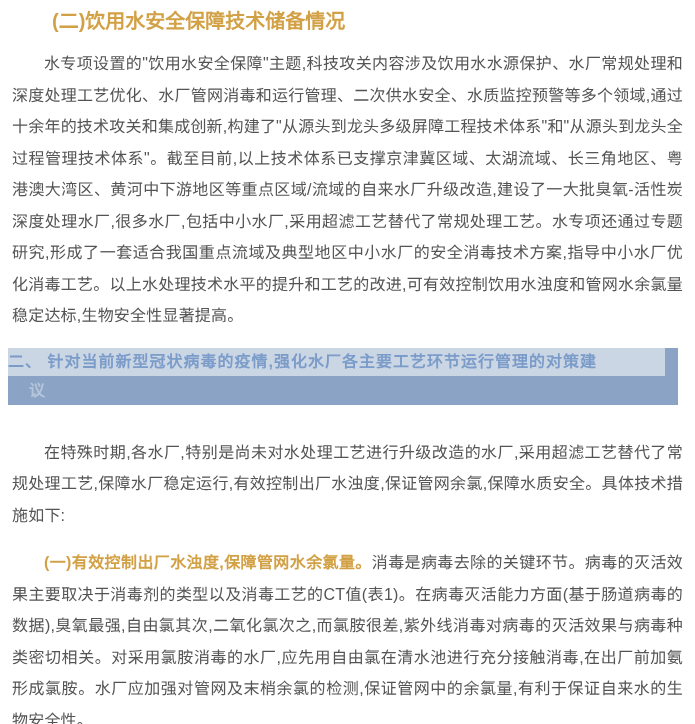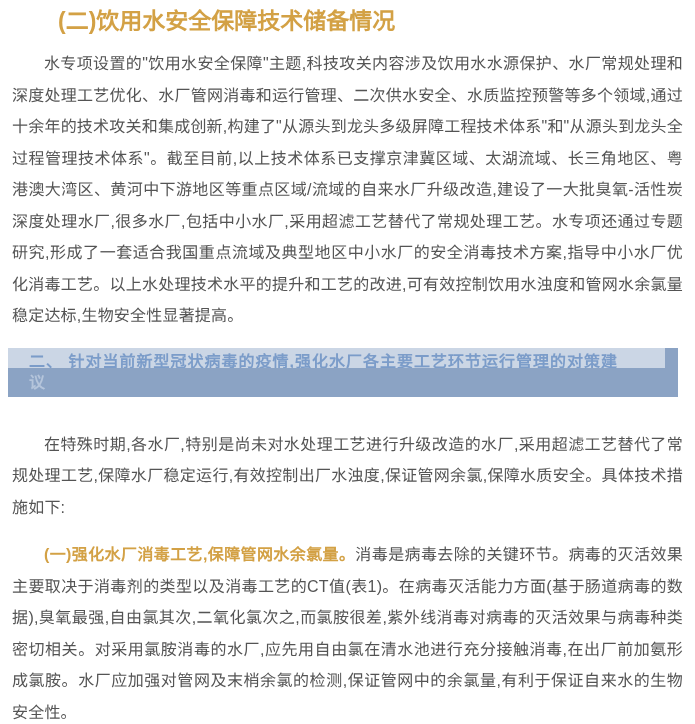--- a/index.html
+++ b/index.html
@@ -16,21 +16,21 @@
     width:695px;
     min-height:724px;
     box-sizing:border-box;
     padding-top:6px;
     background:var(--page-bg);
     font-family:"Liberation Sans","DejaVu Sans",sans-serif;
     overflow:hidden;
   }
   .gold-heading{
     margin:2px 12px 14px;
-    font-size:23px;
+    font-size:20px;
     line-height:26px;
     font-weight:700;
     color:var(--gold);
     text-indent:2em;
   }
   .para{
     margin:0 12px 16px;
     font-size:16px;
     line-height:31.5px;
     color:var(--body-text);
@@ -42,22 +42,21 @@
     margin:0 17px 32px 8px;
     background:var(--banner-dark);
     font-weight:700;
     font-size:16px;
     letter-spacing:1px;
   }
   .banner-line1{
     background:var(--banner-light);
     color:var(--banner-text-blue);
     line-height:28px;
-    height:20px;
-    padding-left:21px;
+    height:28px;
     margin-right:13px;
     white-space:nowrap;
     overflow:hidden;
   }
   .banner-line2{
     color:var(--banner-text-light);
     line-height:29px;
     height:29px;
     padding-left:21px;
   }
@@ -75,15 +74,15 @@
 
   <p class="para">水专项设置的"饮用水安全保障"主题,科技攻关内容涉及饮用水水源保护、水厂常规处理和深度处理工艺优化、水厂管网消毒和运行管理、二次供水安全、水质监控预警等多个领域,通过十余年的技术攻关和集成创新,构建了"从源头到龙头多级屏障工程技术体系"和"从源头到龙头全过程管理技术体系"。截至目前,以上技术体系已支撑京津冀区域、太湖流域、长三角地区、粤港澳大湾区、黄河中下游地区等重点区域/流域的自来水厂升级改造,建设了一大批臭氧-活性炭深度处理水厂,很多水厂,包括中小水厂,采用超滤工艺替代了常规处理工艺。水专项还通过专题研究,形成了一套适合我国重点流域及典型地区中小水厂的安全消毒技术方案,指导中小水厂优化消毒工艺。以上水处理技术水平的提升和工艺的改进,可有效控制饮用水浊度和管网水余氯量稳定达标,生物安全性显著提高。</p>
 
   <div class="banner">
     <div class="banner-line1">二、 针对当前新型冠状病毒的疫情,强化水厂各主要工艺环节运行管理的对策建</div>
     <div class="banner-line2">议</div>
   </div>
 
   <p class="para">在特殊时期,各水厂,特别是尚未对水处理工艺进行升级改造的水厂,采用超滤工艺替代了常规处理工艺,保障水厂稳定运行,有效控制出厂水浊度,保证管网余氯,保障水质安全。具体技术措施如下:</p>
 
-  <p class="para"><span class="gold-lead">(一)强化水厂消毒工艺,保障管网水余氯量。</span><span>消毒是病毒去除的关键环节。病毒的灭活效果主要取决于消毒剂的类型以及消毒工艺的CT值(表1)。在病毒灭活能力方面(基于肠道病毒的数据),臭氧最强,自由氯其次,二氧化氯次之,而氯胺很差,紫外线消毒对病毒的灭活效果与病毒种类密切相关。对采用氯胺消毒的水厂,应先用自由氯在清水池进行充分接触消毒,在出厂前加氨形成氯胺。水厂应加强对管网及末梢余氯的检测,保证管网中的余氯量,有利于保证自来水的生物安全性。</span></p>
+  <p class="para"><span class="gold-lead">(一)有效控制出厂水浊度,保障管网水余氯量。</span><span>消毒是病毒去除的关键环节。病毒的灭活效果主要取决于消毒剂的类型以及消毒工艺的CT值(表1)。在病毒灭活能力方面(基于肠道病毒的数据),臭氧最强,自由氯其次,二氧化氯次之,而氯胺很差,紫外线消毒对病毒的灭活效果与病毒种类密切相关。对采用氯胺消毒的水厂,应先用自由氯在清水池进行充分接触消毒,在出厂前加氨形成氯胺。水厂应加强对管网及末梢余氯的检测,保证管网中的余氯量,有利于保证自来水的生物安全性。</span></p>
 
 </div>
 
 </body></html>

